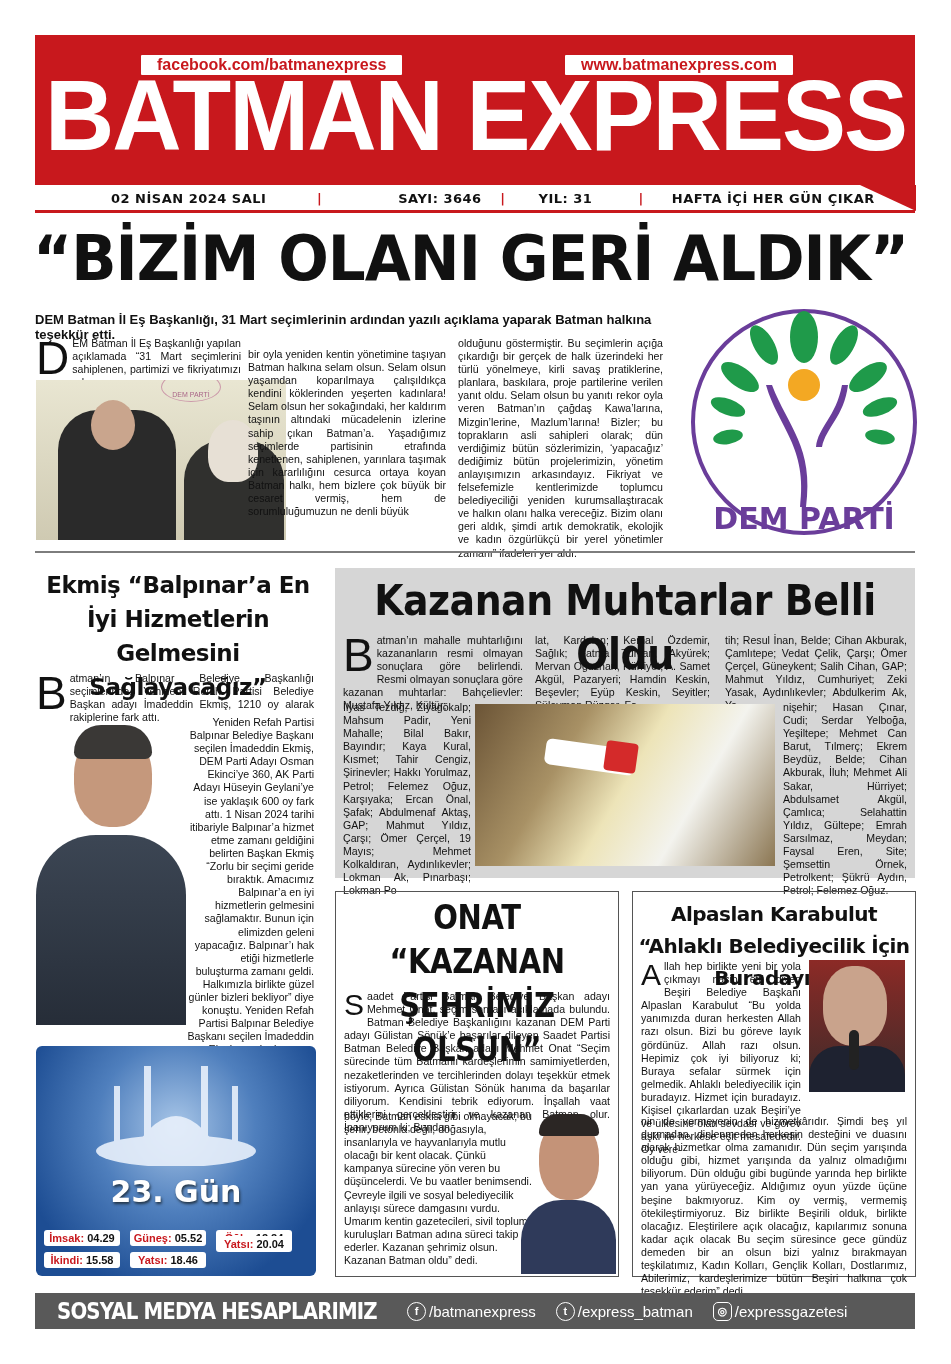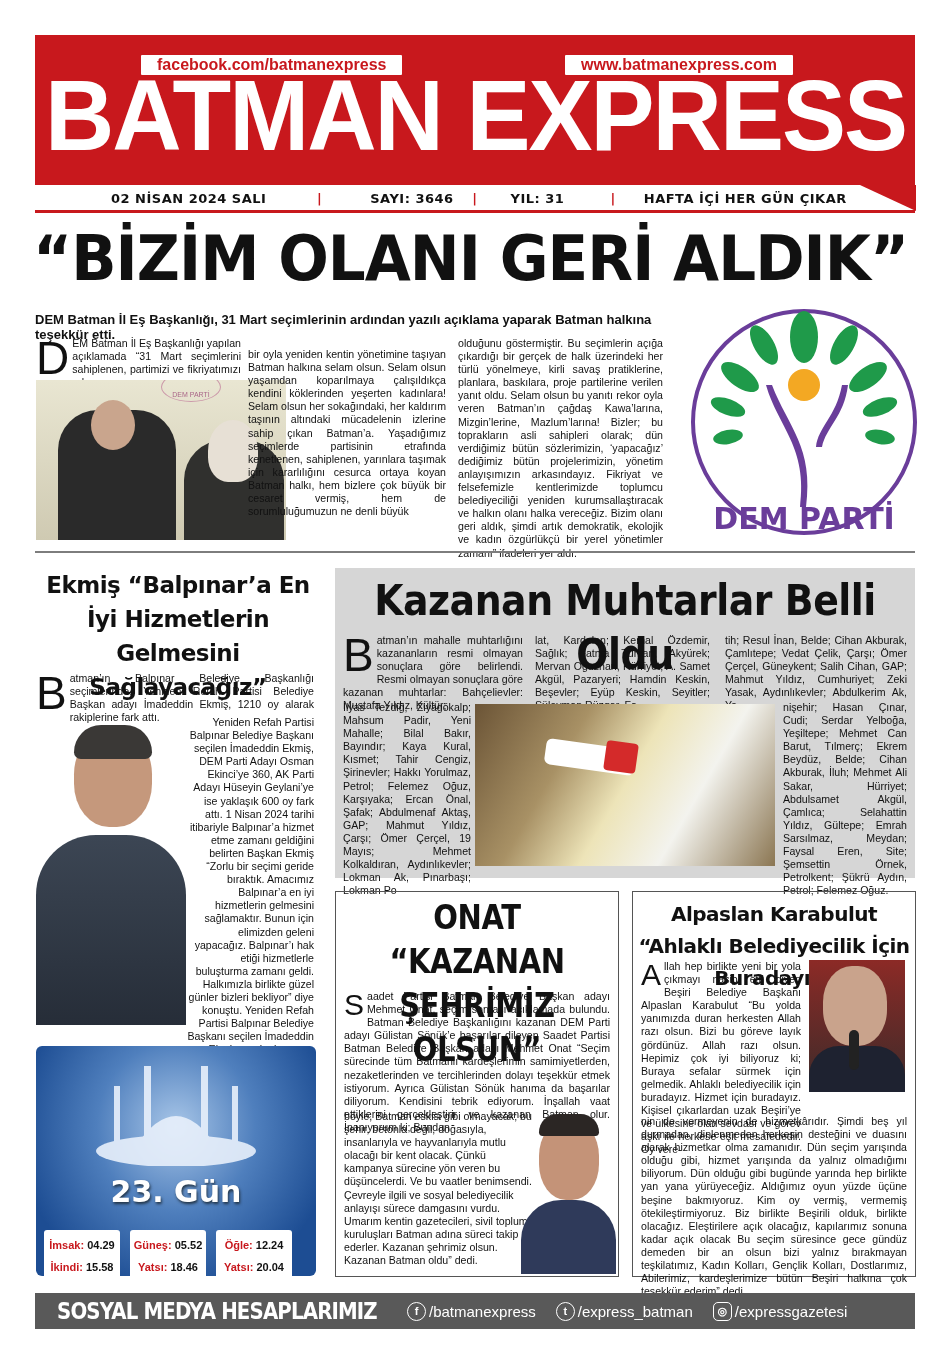--- a/index.html
+++ b/index.html
@@ -16,41 +16,41 @@
 
 .big-head{left:33px;top:222px;width:890px;font-family:"DejaVu Sans",sans-serif;font-weight:bold;font-size:62px;letter-spacing:-1px;line-height:74px;white-space:nowrap;transform:scaleX(.96);transform-origin:left}
 .subhead{left:35px;top:312px;width:660px;font-weight:bold;font-size:13px}
 .col{font-size:10.6px;line-height:13.1px;text-align:justify}
 .dropcap{float:left;font-size:46px;line-height:38px;margin:2px 3px 0 0;font-weight:normal}
 .photo{background:linear-gradient(#e9e6d2,#cfcab2);position:relative;overflow:hidden}
 .hr{left:35px;top:551px;width:880px;height:2px;background:#7d7d7d}
 .h2{font-family:"DejaVu Sans",sans-serif;font-weight:bold;text-align:center;letter-spacing:-.5px}
 .box{border:1.5px solid #555}
 .prayer{left:36px;top:1046px;width:280px;height:230px;border-radius:6px;background:radial-gradient(ellipse at 50% 35%,#a8c6e8 0%,#4f7fbd 40%,#1d4d93 80%);overflow:hidden}
-.pt{position:absolute;background:#fff;border-radius:3px;font-size:11px;font-weight:bold;padding:9px 0;text-align:center;width:76px}
+.pt{position:absolute;background:#fff;border-radius:3px;font-size:11px;font-weight:bold;padding:2px 0;text-align:center;width:76px}
 .pt .k{color:#c8181d}
 .social{left:35px;top:1293px;width:880px;height:36px;background:#595959;color:#fff;display:flex;align-items:center}
 .social .title{font-family:"DejaVu Sans",sans-serif;font-weight:bold;font-size:23px;margin-left:22px;letter-spacing:-1px;transform:scaleX(.86);transform-origin:left;width:400px;white-space:nowrap}
 .soc{display:flex;align-items:center;font-size:15px;margin-left:14px}
 .ic{display:inline-flex;width:19px;height:19px;border:1.5px solid #fff;border-radius:50%;align-items:center;justify-content:center;font-size:11px;font-weight:bold;margin-right:3px}
 .ic.sq{border-radius:5px}
 </style>
 </head>
 <body>
 
 <div class="abs mast">
   <div class="brand">BATMAN EXPRESS</div>
   <div class="pill" style="left:106px;top:20px">facebook.com/batmanexpress</div>
   <div class="pill" style="left:530px;top:20px">www.batmanexpress.com</div>
 </div>
 <div class="abs tail"></div>
 <div class="abs dateline">
   <span style="margin-left:76px;width:206px">02  NİSAN  2024  SALI</span>
   <span class="sep">|</span>
-  <span style="margin-left:48px;width:102px">SAYI: 3646</span>
+  <span style="margin-left:76px;width:102px">SAYI: 3646</span>
   <span class="sep">|</span>
   <span style="margin-left:33px;width:100px">YIL: 31</span>
   <span class="sep">|</span>
   <span style="margin-left:28px">HAFTA İÇİ HER GÜN ÇIKAR</span>
 </div>
 <div class="abs dateline-bar"></div>
 
 <div class="abs big-head">“BİZİM OLANI GERİ ALDIK”</div>
 <div class="abs subhead">DEM Batman İl Eş Başkanlığı, 31 Mart seçimlerinin ardından yazılı açıklama yaparak Batman halkına teşekkür etti.</div>
 
@@ -119,21 +119,21 @@
       <path d="M40 90 Q 80 30 120 90Z"></path>
       <ellipse cx="80" cy="95" rx="80" ry="16"></ellipse>
     </g>
   </svg>
   <div class="abs" style="left:0;top:128px;width:280px;text-align:center;color:#fff;font-weight:bold;font-size:30px;font-family:'DejaVu Sans',sans-serif;text-shadow:1px 2px 3px #234">23. Gün</div>
   <div class="pt" style="left:8px;top:184px"><span class="k">İmsak:</span> <span>04.29</span></div>
   <div class="pt" style="left:94px;top:184px"><span class="k">Güneş:</span> <span>05.52</span></div>
   <div class="pt" style="left:180px;top:184px"><span class="k">Öğle:</span> <span>12.24</span></div>
   <div class="pt" style="left:8px;top:206px"><span class="k">İkindi:</span> <span>15.58</span></div>
   <div class="pt" style="left:94px;top:206px"><span class="k">Yatsı:</span> <span>18.46</span></div>
-  <div class="pt" style="left:180px;top:206px"><span class="k">Yatsı:</span> <span>20.04</span></div>
+  <div class="pt" style="left:180px;top:190px"><span class="k">Yatsı:</span> <span>20.04</span></div>
 </div>
 
 <div class="abs" style="left:335px;top:568px;width:580px;height:310px;background:#d6d6d6">
   <div class="abs h2" style="left:0;top:6px;width:580px;font-size:42px;line-height:54px;transform:scaleX(.9)">Kazanan Muhtarlar Belli Oldu</div>
   <div class="abs col" style="left:8px;top:66px;width:180px">
     <span class="dropcap">B</span>
     <span>atman’ın mahalle muhtarlığını kazananların resmi olmayan sonuçlara göre belirlendi. Resmi olmayan sonuçlara göre kazanan muhtarlar: Bahçelievler: Mustafa Yıldız, Kültür;</span>
   </div>
   <div class="abs col" style="left:8px;top:133px;width:128px">İlyas Tezdiğ, Ziyagökalp; Mahsum Padir, Yeni Mahalle; Bilal Bakır, Bayındır; Kaya Kural, Kısmet; Tahir Cengiz, Şirinevler; Hakkı Yorulmaz, Petrol; Felemez Oğuz, Karşıyaka; Ercan Önal, Şafak; Abdulmenaf Aktaş, GAP; Mahmut Yıldız, Çarşı; Ömer Çerçel, 19 Mayıs; Mehmet Kolkaldıran, Aydınlıkevler; Lokman Ak, Pınarbaşı; Lokman Po-</div>
   <div class="abs col" style="left:200px;top:66px;width:175px">lat, Kardelen; Kemal Özdemir, Sağlık; Fatma Türkan, Akyürek; Mervan Oğuzhan, Hürriyet; A. Samet Akgül, Pazaryeri; Hamdin Keskin, Beşevler; Eyüp Keskin, Seyitler; Süleyman Rüzgar, Fa-</div>

